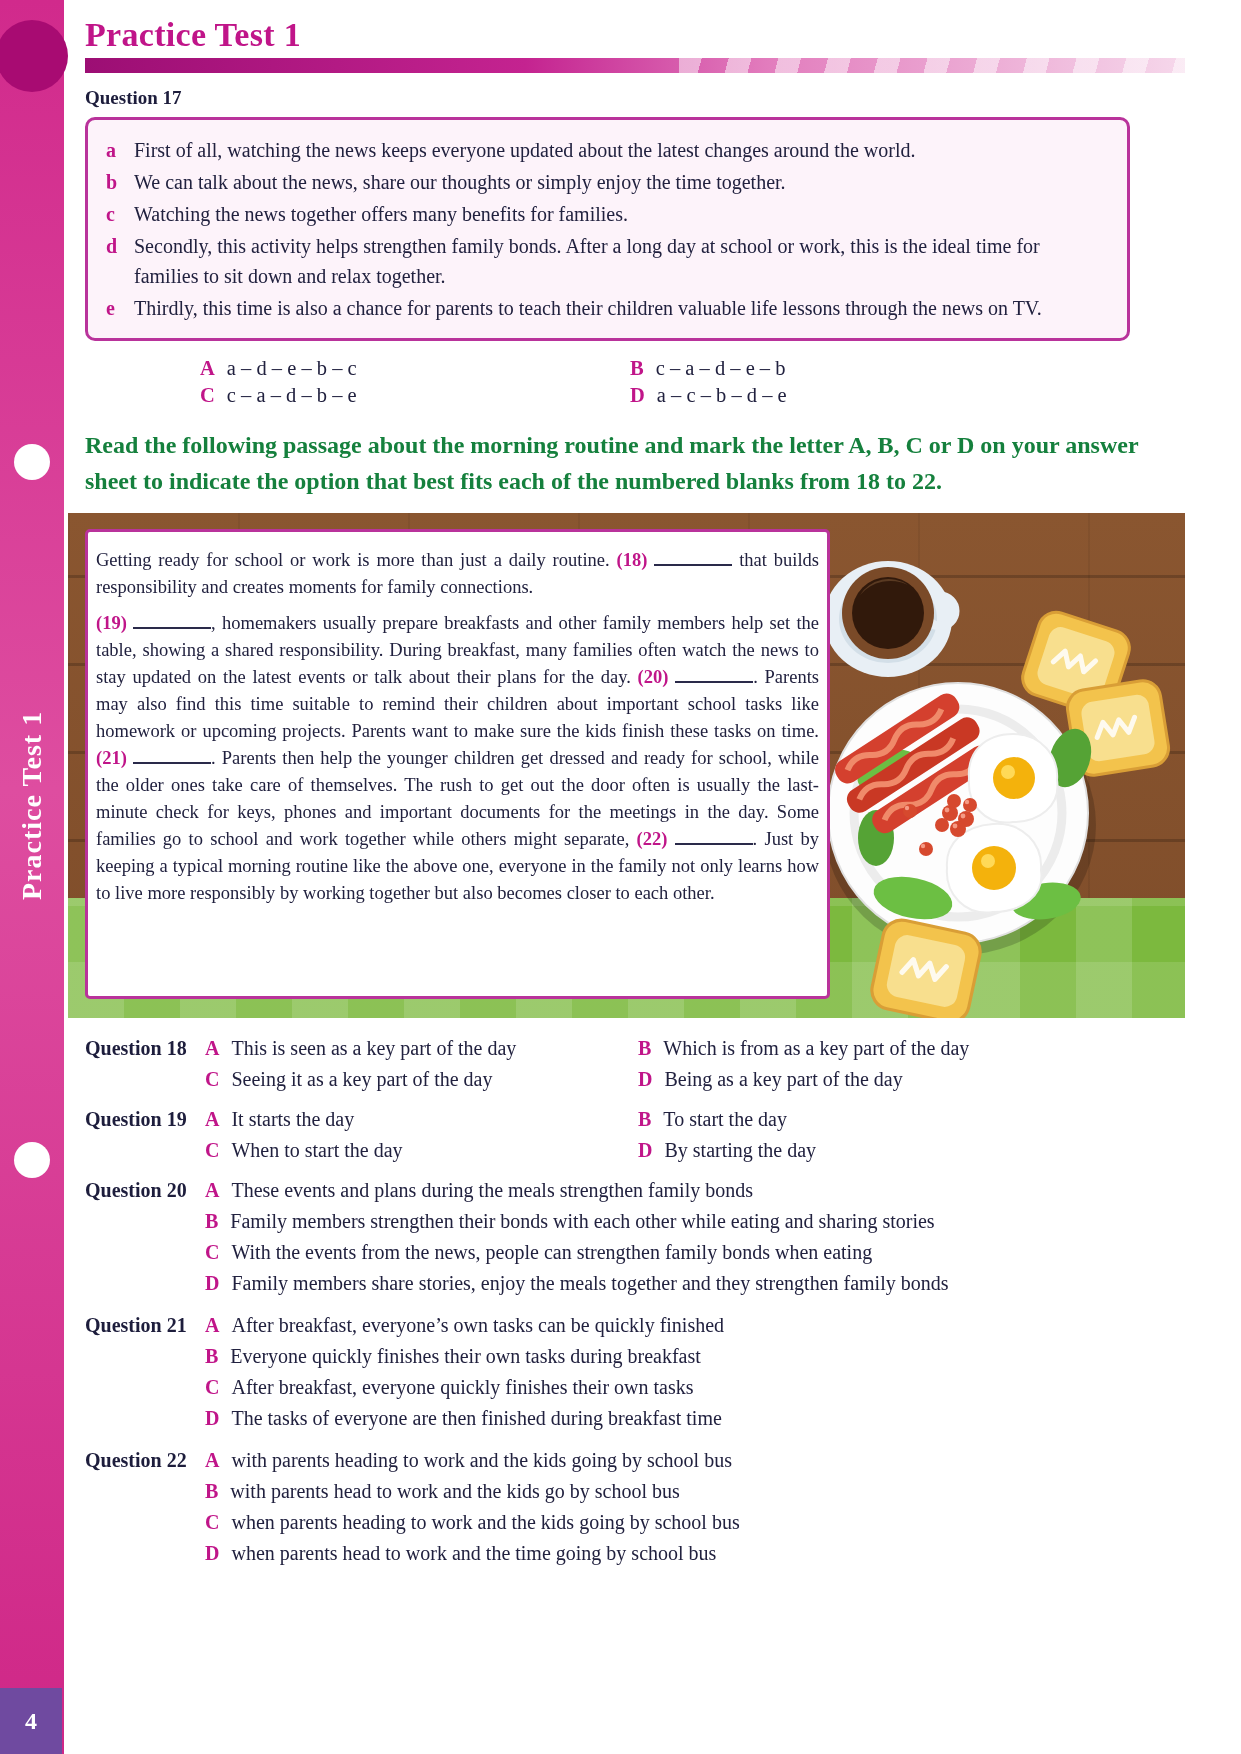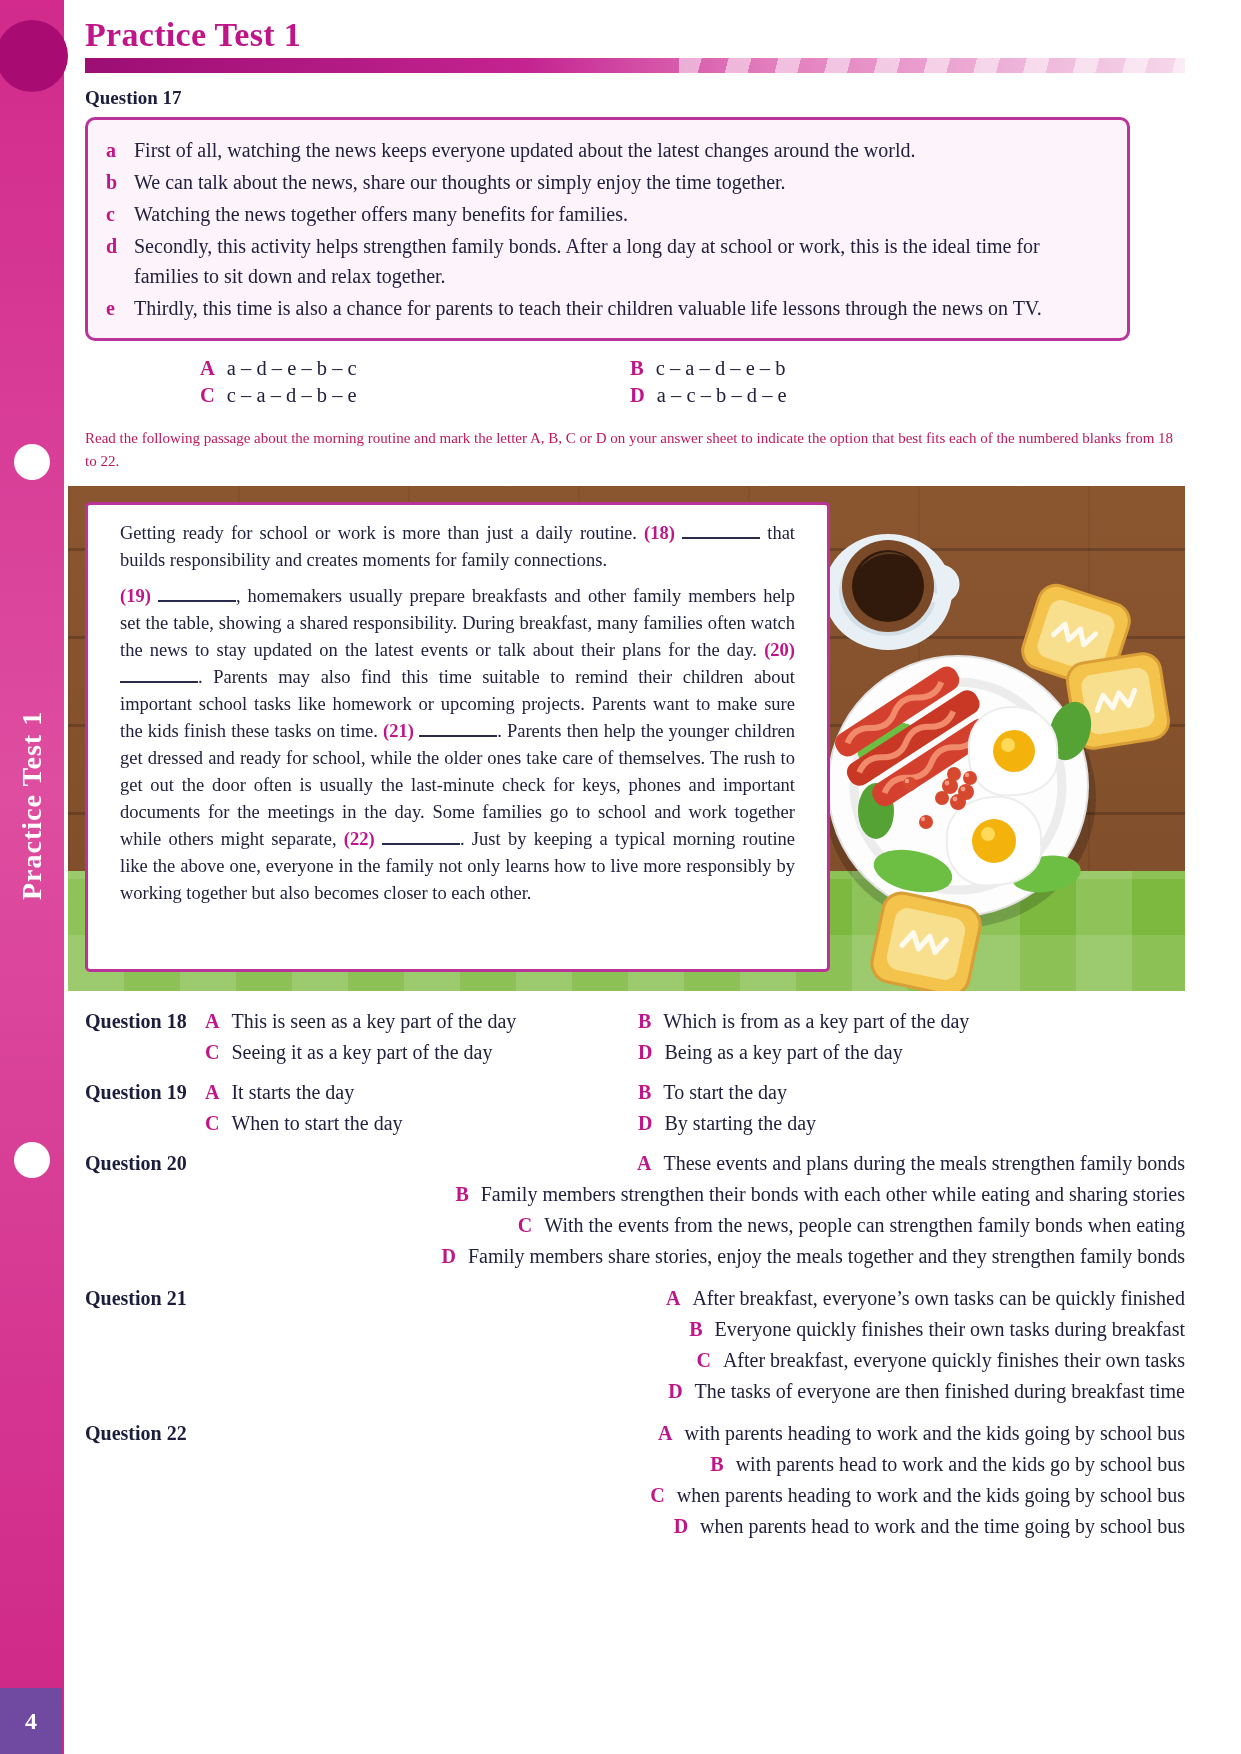--- a/index.html
+++ b/index.html
@@ -30,44 +30,44 @@
     background:repeating-linear-gradient(105deg,rgba(255,255,255,.5) 0 22px,rgba(255,255,255,0) 22px 48px);}
   .q-heading{font-size:19px;font-weight:bold;margin-top:14px;color:#1d1d3c;}
   
   .q17-box{margin-top:8px;width:1045px;border:3px solid #b9339b;border-radius:10px;
     background:#fdf3fa;padding:13px 18px;font-size:20px;line-height:1.5;}
   .q17-item{display:flex;gap:12px;margin:2px 0;}
   .q17-item .letter{color:var(--accent);font-weight:bold;width:16px;flex:0 0 auto;}
   .q17-item .itext{flex:1;}
   .q17-options{margin:16px 0 20px 115px;display:grid;grid-template-columns:430px auto;row-gap:4px;font-size:20.5px;}
   .opt-letter{color:var(--accent);font-weight:bold;margin-right:12px;}
-  .instruction{font-size:15px;font-weight:normal;line-height:1.5;margin:4px 0 0;color:#be185d;}
+  .instruction{font-size:24px;font-weight:bold;line-height:1.5;margin:4px 0 0;color:#15803d;}
   
   .scene{position:relative;margin:14px 0 16px -17px;width:1117px;height:505px;overflow:hidden;
     background:
       repeating-linear-gradient(0deg,rgba(0,0,0,.20) 0 3px,rgba(0,0,0,0) 3px 88px),
       repeating-linear-gradient(90deg,rgba(0,0,0,.06) 0 2px,rgba(255,255,255,0) 2px 170px),
       linear-gradient(#8a5630,#7f4d2a);}
   .green-strip{position:absolute;left:0;bottom:0;width:100%;height:120px;background-color:#7cb93e;
     background-image:
       repeating-linear-gradient(90deg,rgba(255,255,255,.14) 0 56px,rgba(255,255,255,0) 56px 112px),
       repeating-linear-gradient(0deg,rgba(255,255,255,.12) 0 56px,rgba(255,255,255,0) 56px 112px);}
   .passage-panel{position:absolute;left:17px;top:16px;width:745px;height:470px;background:#fff;
-    border:3px solid #b9339b;border-radius:5px;padding:15px 32px;overflow:hidden;
+    border:3px solid #b9339b;border-radius:5px;padding:15px 8px;overflow:hidden;
     font-size:18.5px;line-height:1.46;text-align:justify;}
   .passage-panel p{margin:0 0 9px 0;}
   .blank-label{color:var(--accent);font-weight:bold;}
   .blank-line{display:inline-block;width:78px;height:13px;border-bottom:2px solid #2a2a4a;}
   .illustration{position:absolute;right:2px;top:0;width:365px;height:505px;}
   
   .questions{margin-top:14px;font-size:20px;line-height:1.45;}
   .question{display:grid;grid-template-columns:120px 1fr;margin-bottom:11px;}
   .q-label{font-weight:bold;color:#1d1d3c;}
   .q-options.two-col{display:grid;grid-template-columns:425px auto;column-gap:8px;row-gap:2px;}
-  .q-options.one-col .q-option{display:block;margin-bottom:2px;text-align:right;}
+  .q-options.one-col .q-option{display:block;margin-bottom:2px;}
 </style>
 </head>
 <body>
 
 <div class="sidebar">
   <div class="circle-top"></div>
   <div class="circle-mid"></div>
   <div class="circle-low"></div>
   <div class="sidebar-title">Practice Test 1</div>
   <div class="page-badge">4</div>

